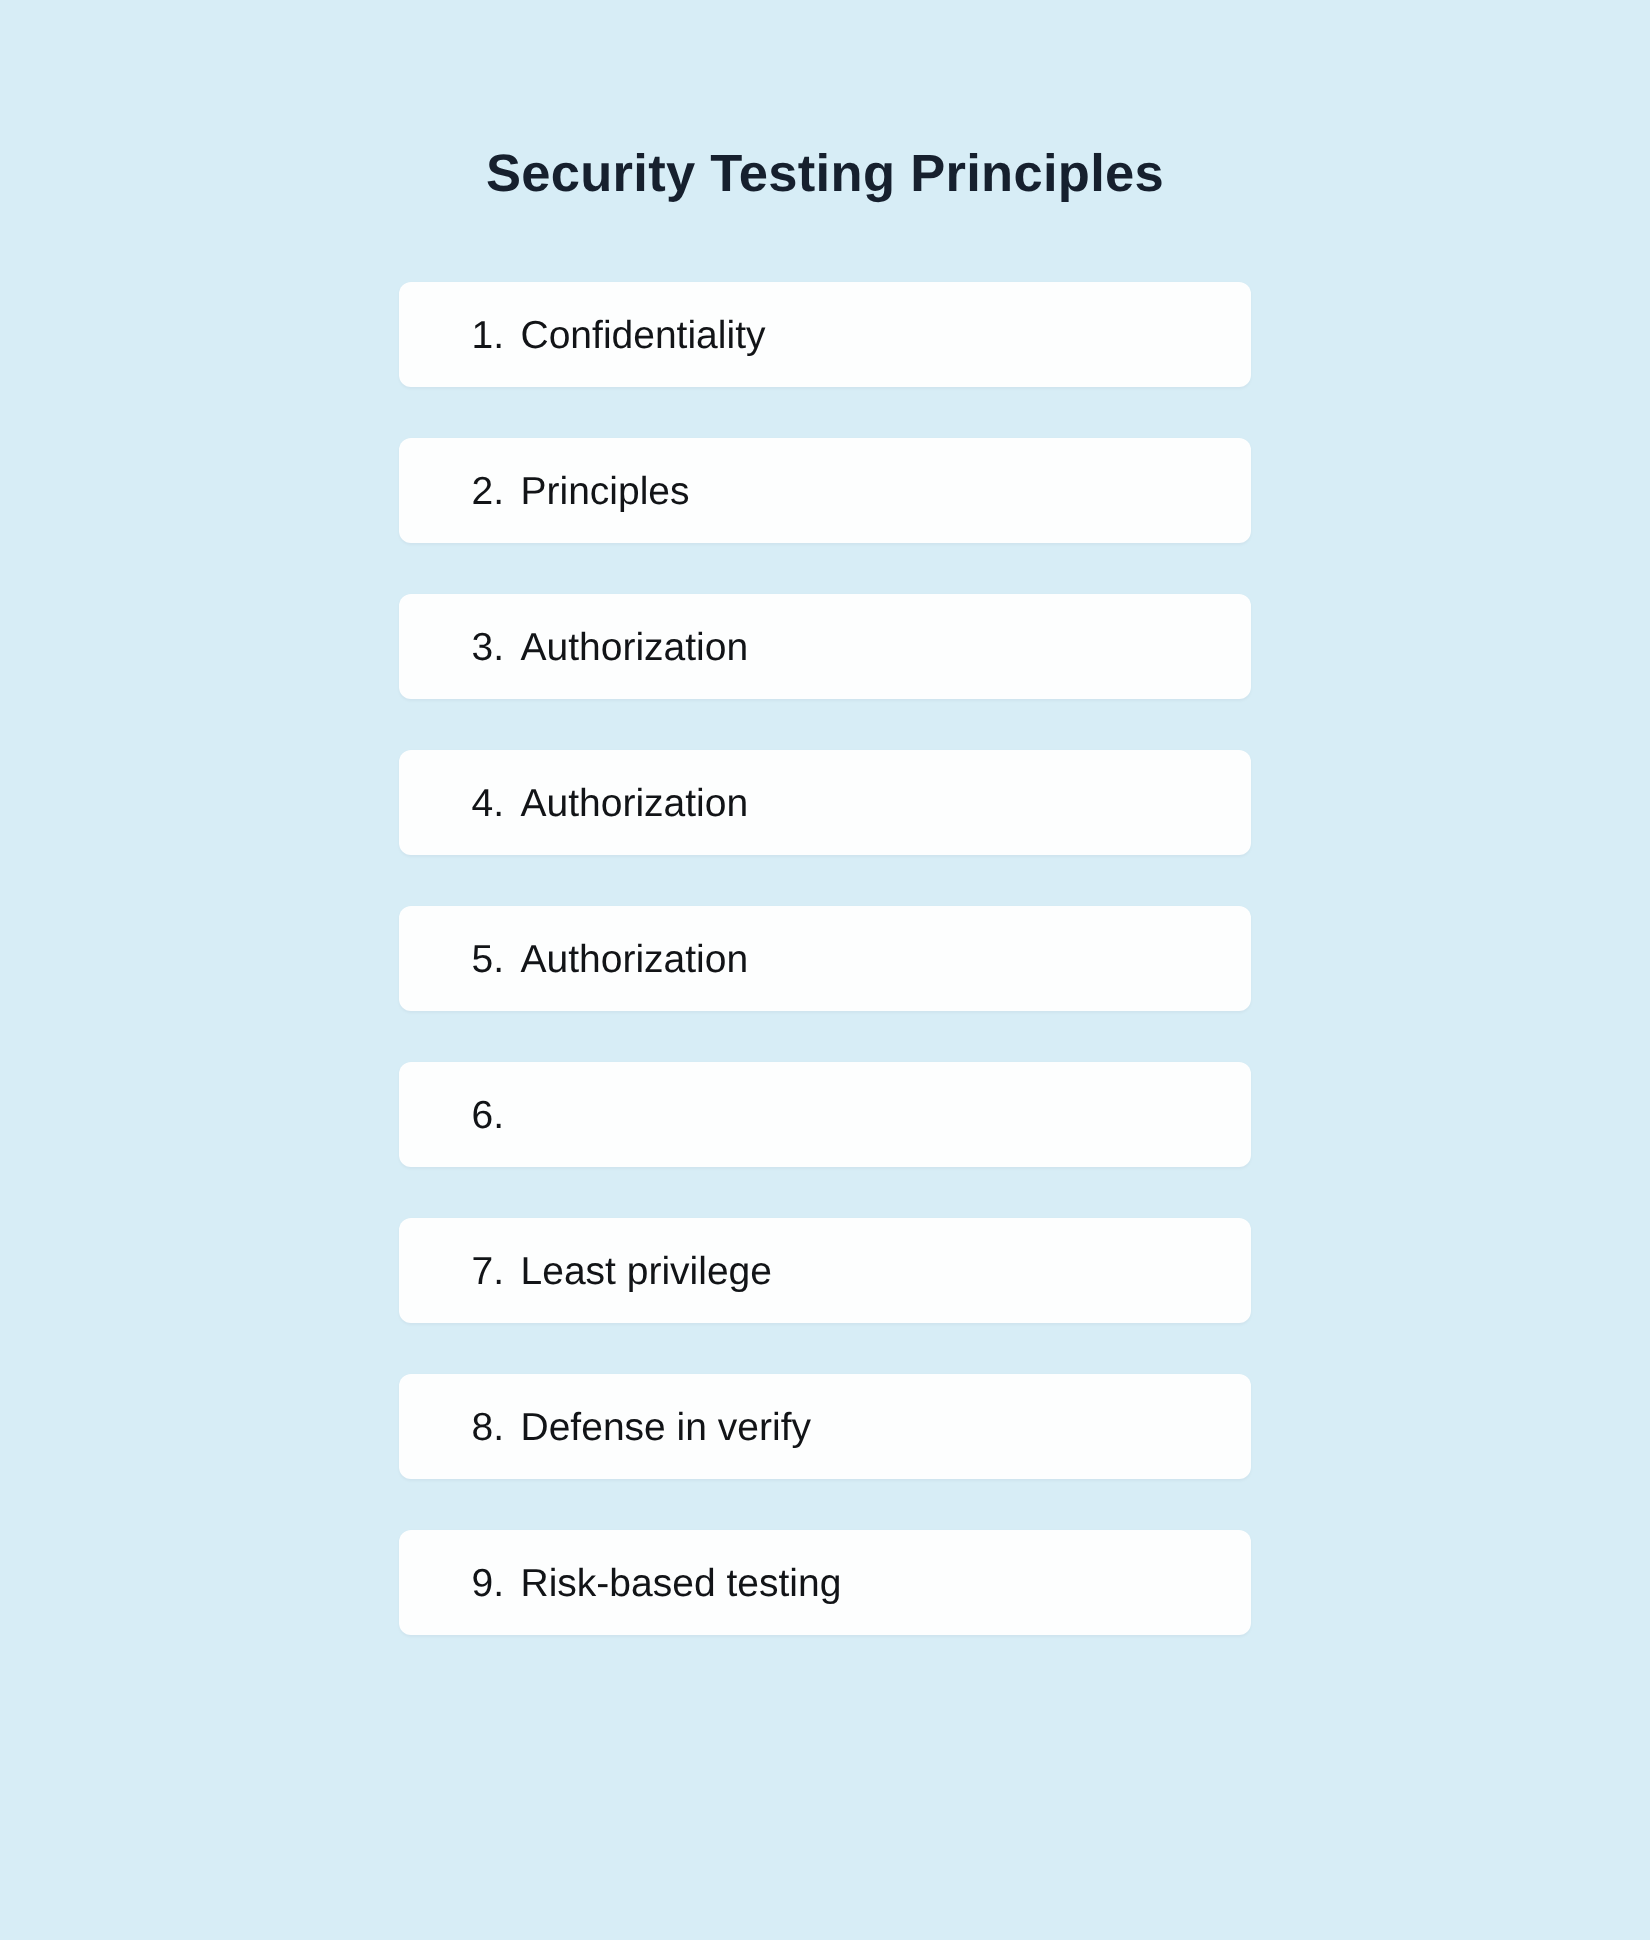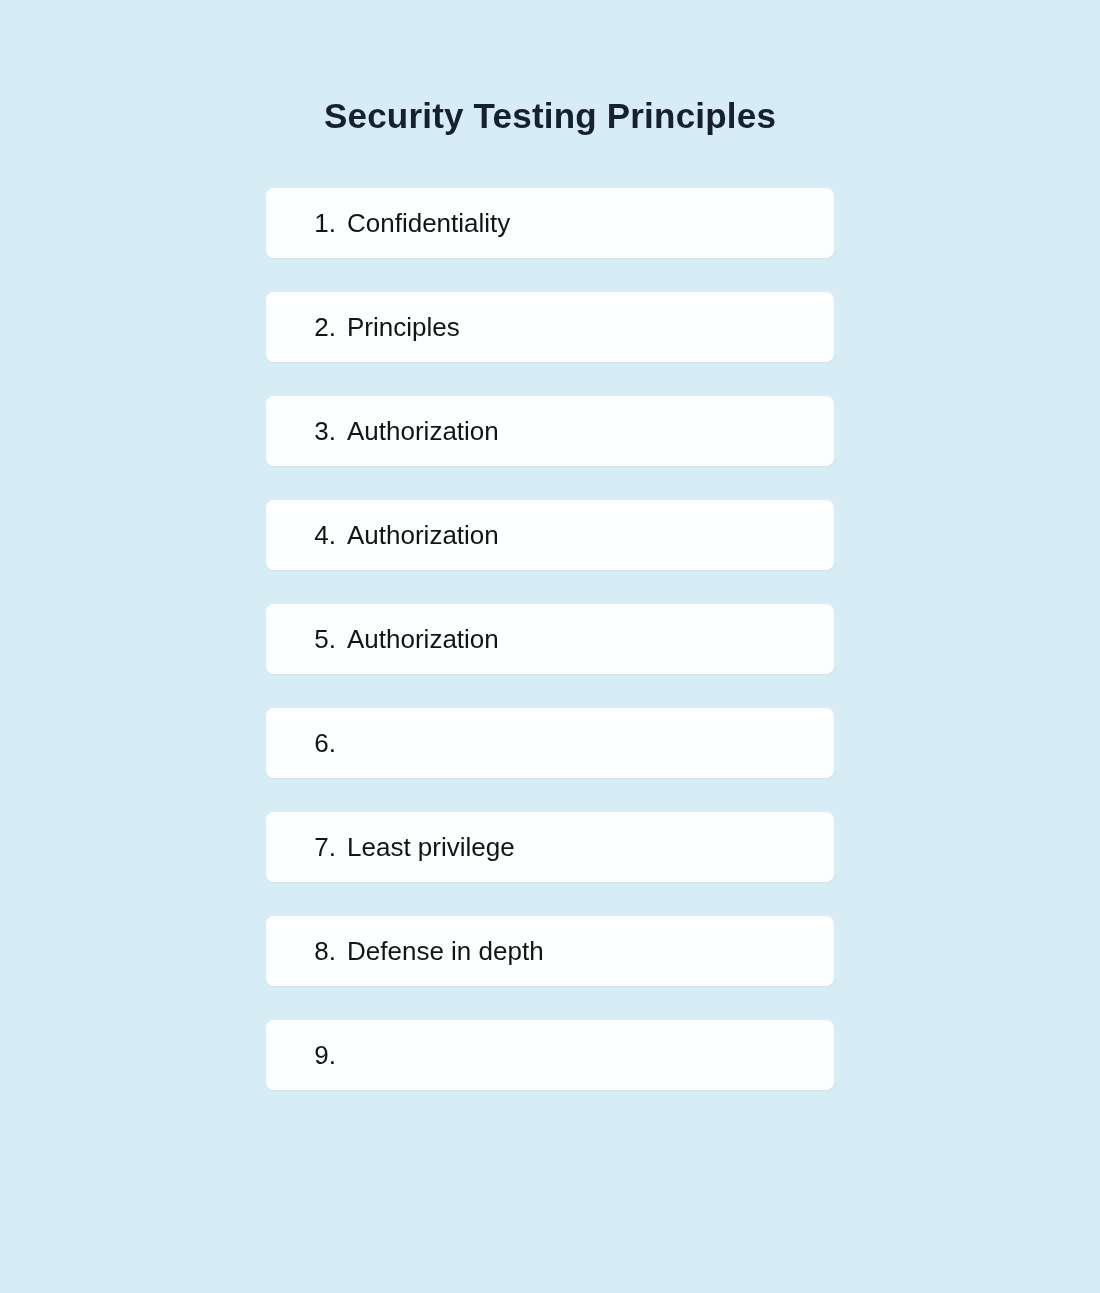--- a/index.html
+++ b/index.html
@@ -90,19 +90,20 @@
     </div>
     <div class="row">
       <span class="num">6.</span>
     </div>
     <div class="row">
       <span class="num">7.</span>
       <span class="label">Least privilege</span>
     </div>
     <div class="row">
       <span class="num">8.</span>
-      <span class="label">Defense in depth</span>
+      <span class="label">Defense in verify</span>
     </div>
     <div class="row">
       <span class="num">9.</span>
+      <span class="label">Risk-based testing</span>
     </div>
   </div>
 </div>
 
 </body></html>

